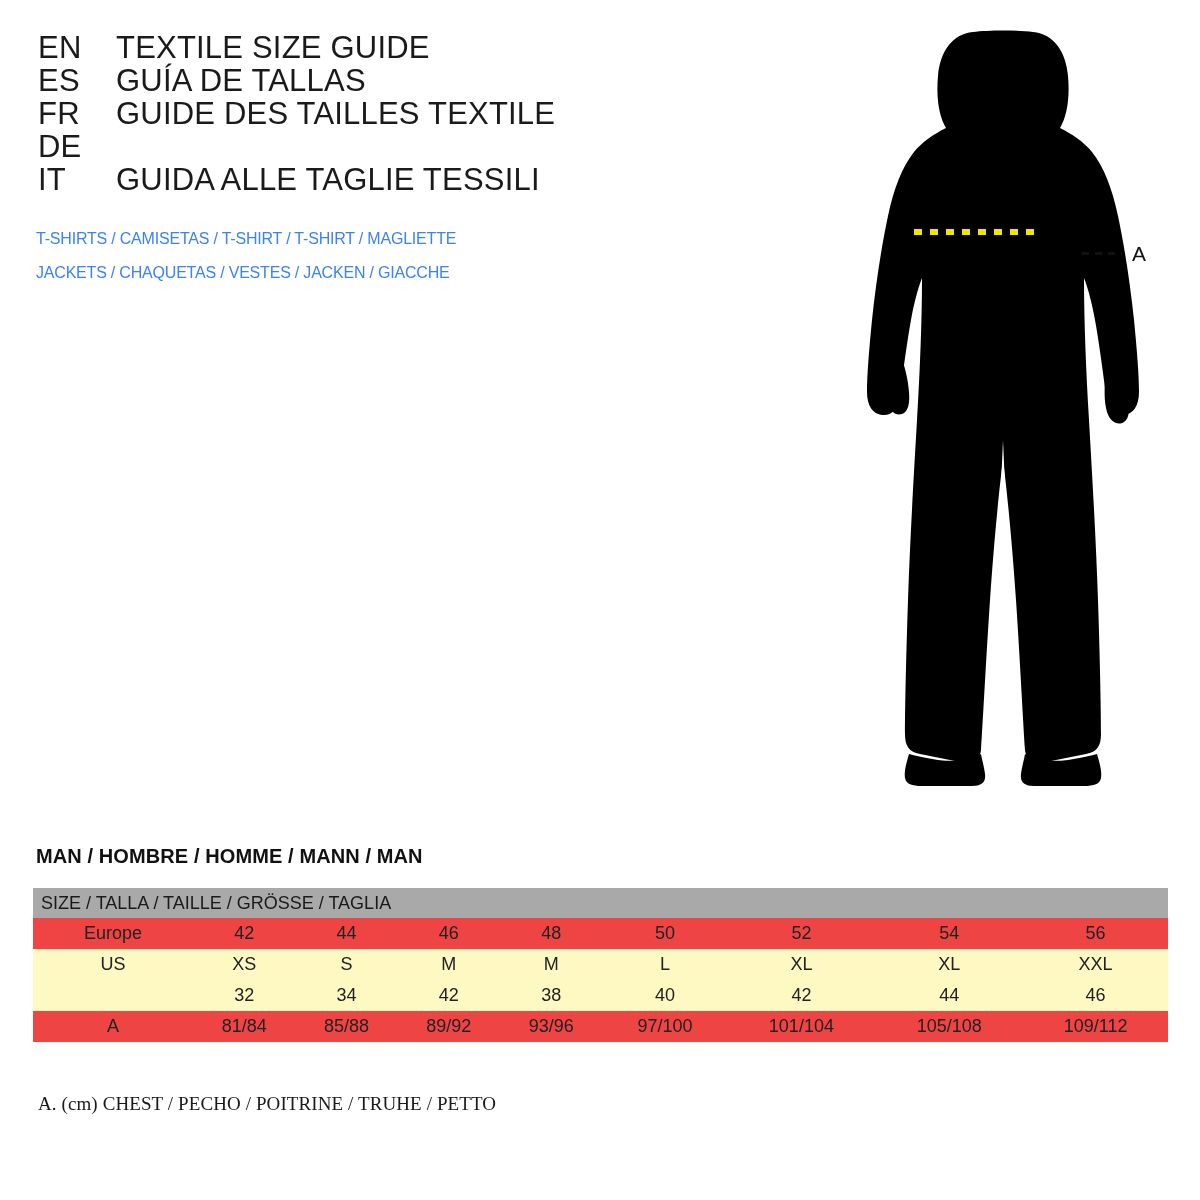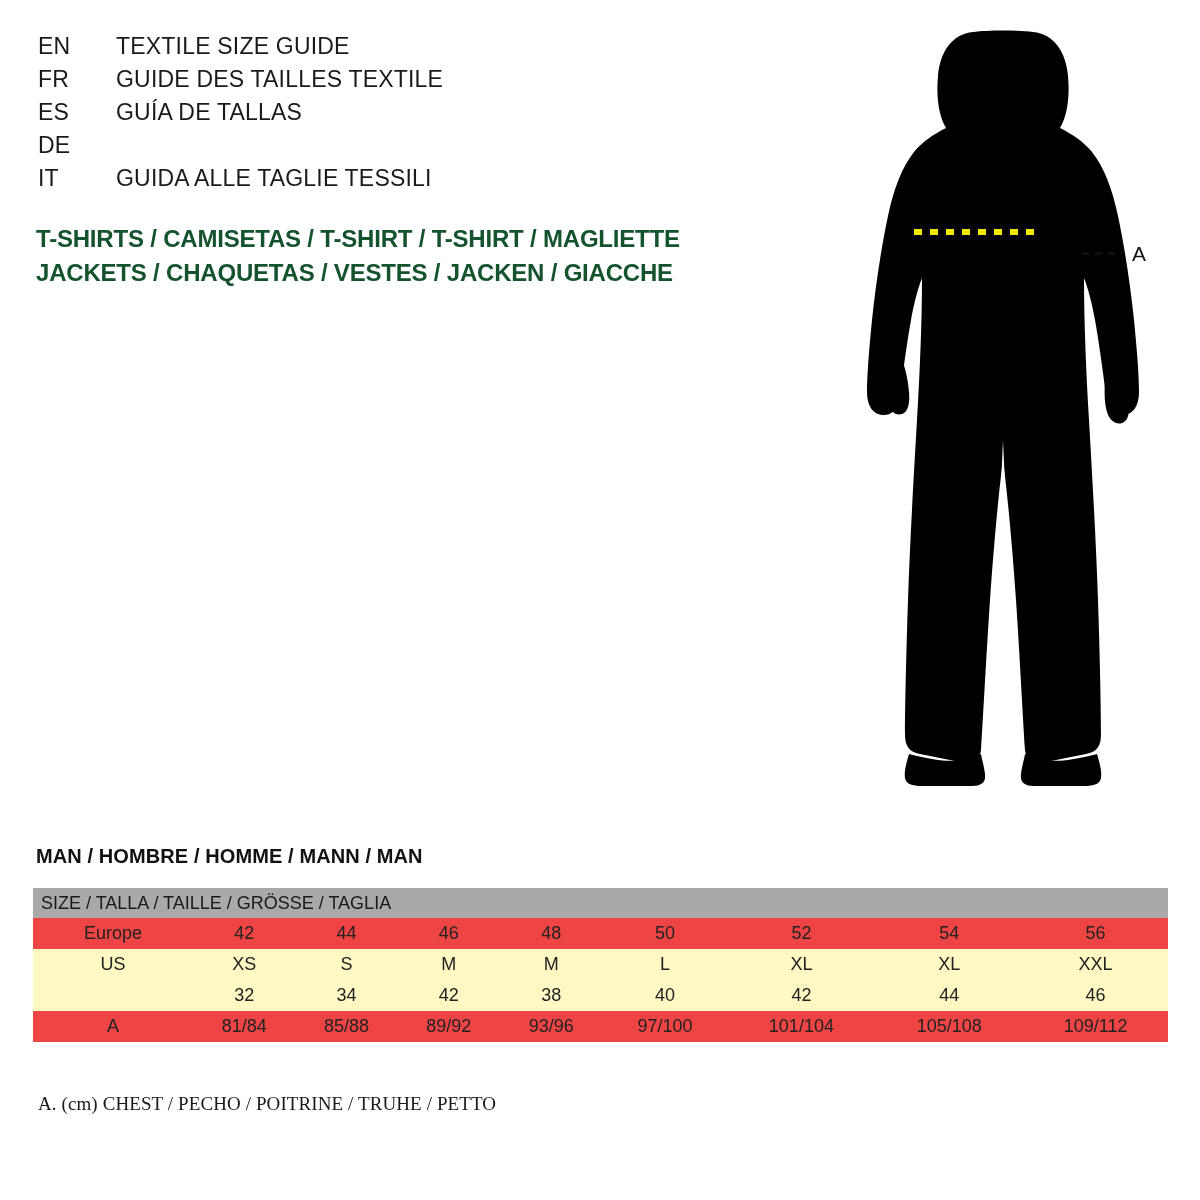--- a/index.html
+++ b/index.html
@@ -18,46 +18,46 @@
 
   
   .lang-block {
     position: absolute;
     left: 38px;
     top: 30px;
     width: 700px;
   }
   .lang-row {
     display: flex;
-    align-items: center;
+    align-items: flex-start;
     height: 33px;
-    font-size: 23px;
+    font-size: 31px;
     letter-spacing: 0.2px;
   }
   .lang-code {
     width: 78px;
     flex: 0 0 78px;
     color: #1a1a1a;
   }
   .lang-text {
     color: #1a1a1a;
   }
 
   .category-block {
     position: absolute;
     left: 36px;
     top: 222px;
     width: 760px;
   }
   .category-line {
-    font-size: 24px;
-    font-weight: bold;
+    font-size: 16px;
+    font-weight: normal;
     line-height: 34px;
     letter-spacing: -0.2px;
-    color: #14532d;
+    color: #3b82f6;
   }
 
   
   .figure-wrap {
     position: absolute;
     left: 810px;
     top: 20px;
     width: 380px;
     height: 780px;
   }
@@ -136,26 +136,26 @@
 </style>
 </head>
 <body>
 
 <div class="lang-block">
   <div class="lang-row">
     <span class="lang-code">EN</span>
     <span class="lang-text">TEXTILE SIZE GUIDE</span>
   </div>
   <div class="lang-row">
+    <span class="lang-code">ES</span>
+    <span class="lang-text">GUÍA DE TALLAS</span>
+  </div>
+  <div class="lang-row">
     <span class="lang-code">FR</span>
     <span class="lang-text">GUIDE DES TAILLES TEXTILE</span>
-  </div>
-  <div class="lang-row">
-    <span class="lang-code">ES</span>
-    <span class="lang-text">GUÍA DE TALLAS</span>
   </div>
   <div class="lang-row">
     <span class="lang-code">DE</span>
   </div>
   <div class="lang-row">
     <span class="lang-code">IT</span>
     <span class="lang-text">GUIDA ALLE TAGLIE TESSILI</span>
   </div>
 </div>
 

